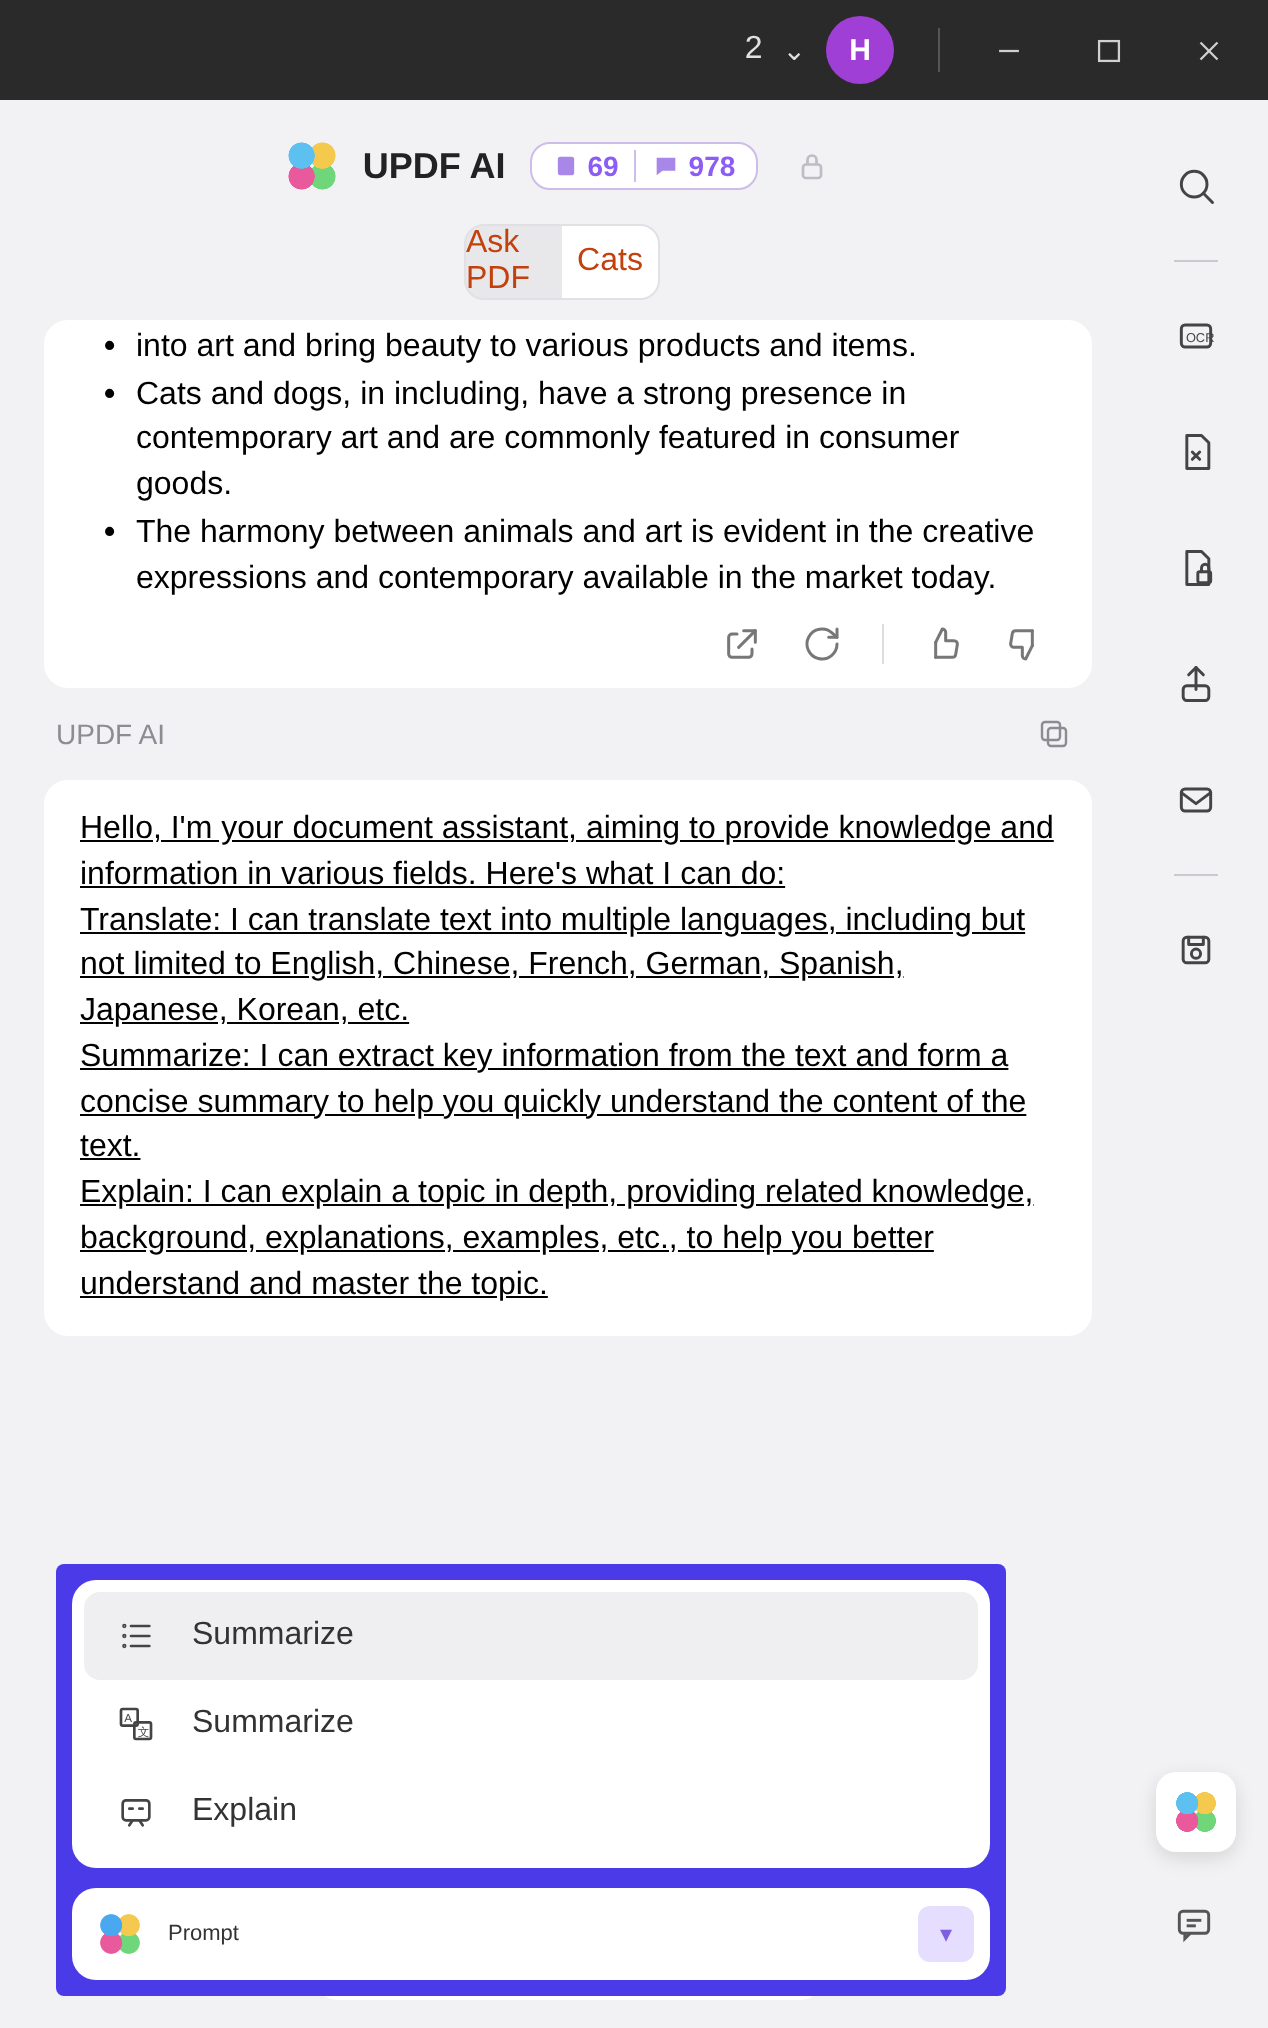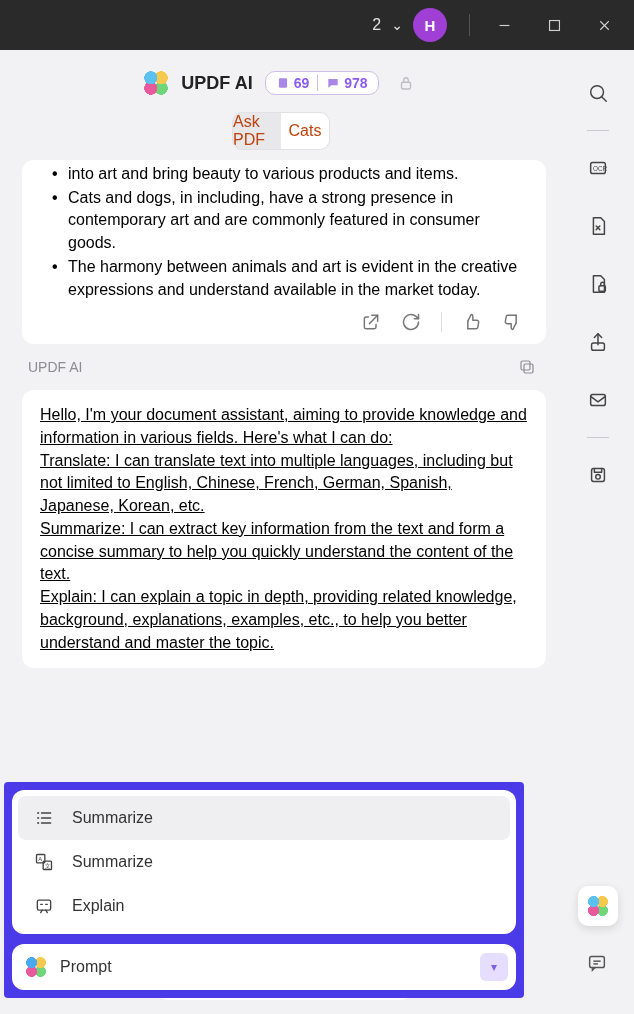--- a/index.html
+++ b/index.html
@@ -125,22 +125,22 @@
   .ai-label-row { display: flex; align-items: center; justify-content: space-between; padding: 0 10px 0 6px; color: #8c8c93; font-size: 14px; }
   .copy-icon { cursor: pointer; display: flex; }
   .copy-icon svg { width: 18px; height: 18px; stroke: currentColor; fill: none; stroke-width: 1.6; }
 
   .msg-card.second { padding: 14px 18px 14px 18px; text-decoration: underline; }
   .msg-card.second p { margin: 0; }
 
   .hl-bottom {
     background: #4a3ae8;
     position: absolute;
-    left: 4px;
-    width: 520px;
+    left: 28px;
+    width: 475px;
     bottom: 16px;
     border-radius: 4px;
     padding: 8px 8px;
   }
 
   .options-card {
     background: #fff;
     border-radius: 12px;
     padding: 6px;
   }
@@ -168,21 +168,21 @@
     padding: 0 8px 0 14px;
     gap: 14px;
   }
   .prompt-dots { width: 20px; height: 20px;
     background:
       radial-gradient(circle at 28% 28%, #4aa8f0 0 26%, transparent 28%),
       radial-gradient(circle at 72% 28%, #f5c94e 0 26%, transparent 28%),
       radial-gradient(circle at 28% 72%, #e85a9b 0 26%, transparent 28%),
       radial-gradient(circle at 72% 72%, #6fd67a 0 26%, transparent 28%);
   }
-  .prompt-label { flex: 1; font-size: 16px; color: #333; }
+  .prompt-label { flex: 1; font-size: 11px; color: #333; }
   .prompt-dd { width: 28px; height: 28px; background: #e5deff; border-radius: 6px; display: flex; align-items: center; justify-content: center; color: #7d5fe0; cursor: pointer; font-size: 12px; }
 
   .input-row {
     margin: 0 16px 0 22px;
     background: #fff;
     border-radius: 12px;
     height: 46px;
     display: flex;
     align-items: center;
     padding: 0 10px 0 16px;
@@ -281,21 +281,21 @@
     <div class="tabs-row">
       <div class="tab">Ask PDF</div>
       <div class="tab active">Cats</div>
     </div>
 
     <div class="chat-scroll">
       <div class="msg-card">
         <ul class="bullet-list">
           <li>into art and bring beauty to various products and items.</li>
           <li>Cats and dogs, in including, have a strong presence in contemporary art and are commonly featured in consumer goods.</li>
-          <li>The harmony between animals and art is evident in the creative expressions and understand available in the market today.</li>
+          <li>The harmony between animals and art is evident in the creative expressions and contemporary available in the market today.</li>
         </ul>
         <div class="msg-actions">
           <div class="ma-btn">
               <svg viewBox="0 0 24 24">
                 <path d="M9 6H6a2 2 0 0 0-2 2v10a2 2 0 0 0 2 2h10a2 2 0 0 0 2-2v-3"></path>
                 <path d="M13 4h7v7"></path>
                 <path d="M20 4L10 14"></path>
               </svg>
             </div>
           <div class="ma-btn">

